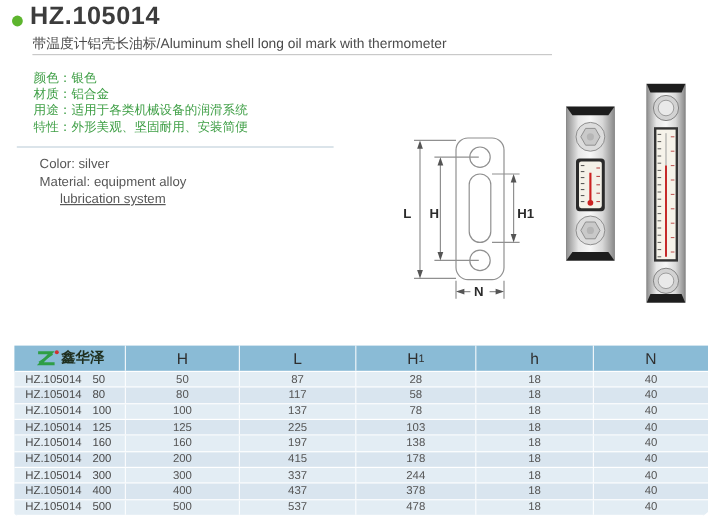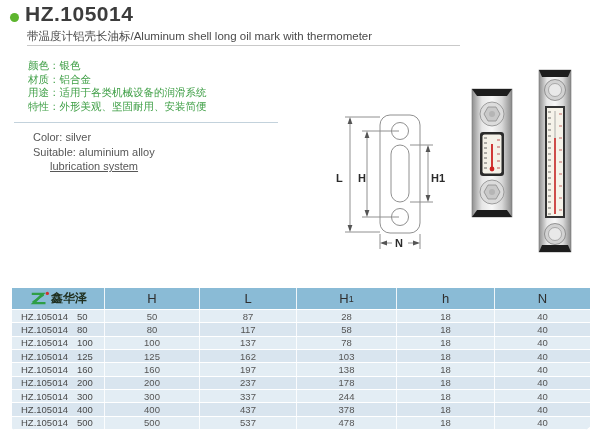--- a/index.html
+++ b/index.html
@@ -57,21 +57,21 @@
     <div>颜色：银色</div>
     <div>材质：铝合金</div>
     <div>用途：适用于各类机械设备的润滑系统</div>
     <div>特性：外形美观、坚固耐用、安装简便</div>
   </div>
 
   <div class="divider"></div>
 
   <div class="specs-en">
     <div>Color: silver</div>
-    <div>Suitable: aluminium alloy</div>
+    <div>Material: equipment alloy</div>
     <div class="indent">lubrication system</div>
   </div>
 
   <svg class="diagram" width="112" height="150" viewBox="0 0 112 150">
 
     <rect x="47" y="9" width="40" height="118" rx="10" class="dim-line"></rect>
     <circle cx="67" cy="25" r="8.5" class="dim-line"></circle>
     <circle cx="67" cy="111" r="8.5" class="dim-line"></circle>
     <rect x="58" y="39" width="18" height="57" rx="9" class="dim-line"></rect>
 
@@ -227,21 +227,21 @@
         <div class="td c3">78</div>
         <div class="td c4">18</div>
         <div class="td c5">40</div>
       </div>
       <div class="tr">
         <div class="td c0 model">
             <span class="m">HZ.105014</span>
             <span class="s">125</span>
           </div>
         <div class="td c1">125</div>
-        <div class="td c2">162</div>
+        <div class="td c2">225</div>
         <div class="td c3">103</div>
         <div class="td c4">18</div>
         <div class="td c5">40</div>
       </div>
       <div class="tr">
         <div class="td c0 model">
             <span class="m">HZ.105014</span>
             <span class="s">160</span>
           </div>
         <div class="td c1">160</div>
@@ -249,21 +249,21 @@
         <div class="td c3">138</div>
         <div class="td c4">18</div>
         <div class="td c5">40</div>
       </div>
       <div class="tr">
         <div class="td c0 model">
             <span class="m">HZ.105014</span>
             <span class="s">200</span>
           </div>
         <div class="td c1">200</div>
-        <div class="td c2">237</div>
+        <div class="td c2">415</div>
         <div class="td c3">178</div>
         <div class="td c4">18</div>
         <div class="td c5">40</div>
       </div>
       <div class="tr">
         <div class="td c0 model">
             <span class="m">HZ.105014</span>
             <span class="s">300</span>
           </div>
         <div class="td c1">300</div>

